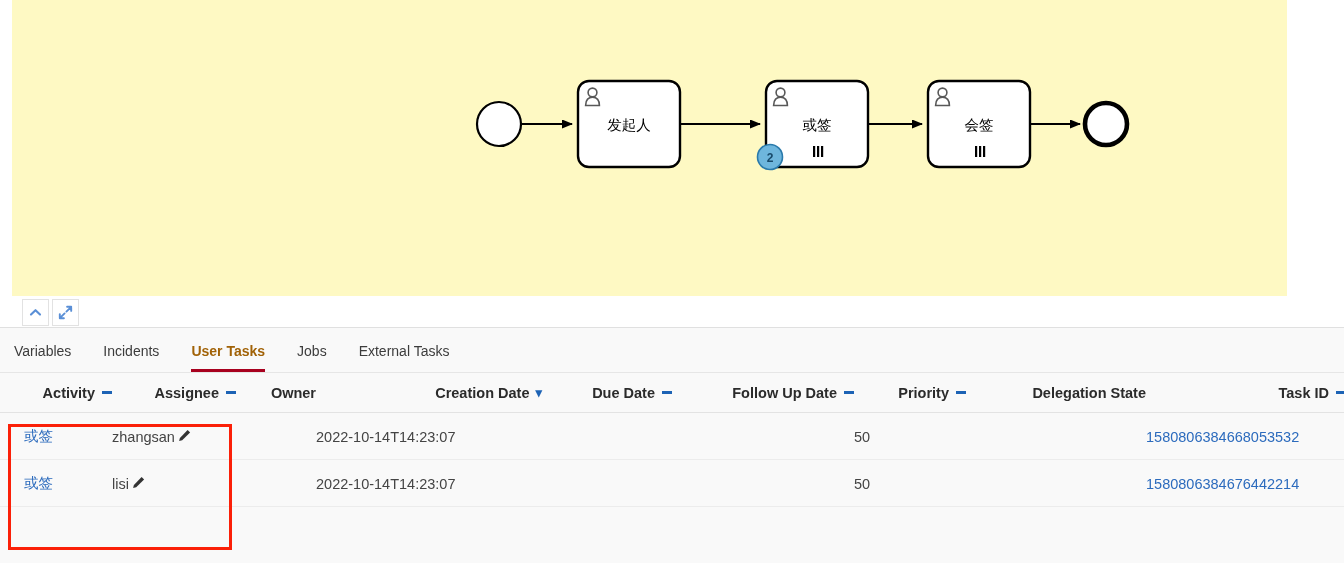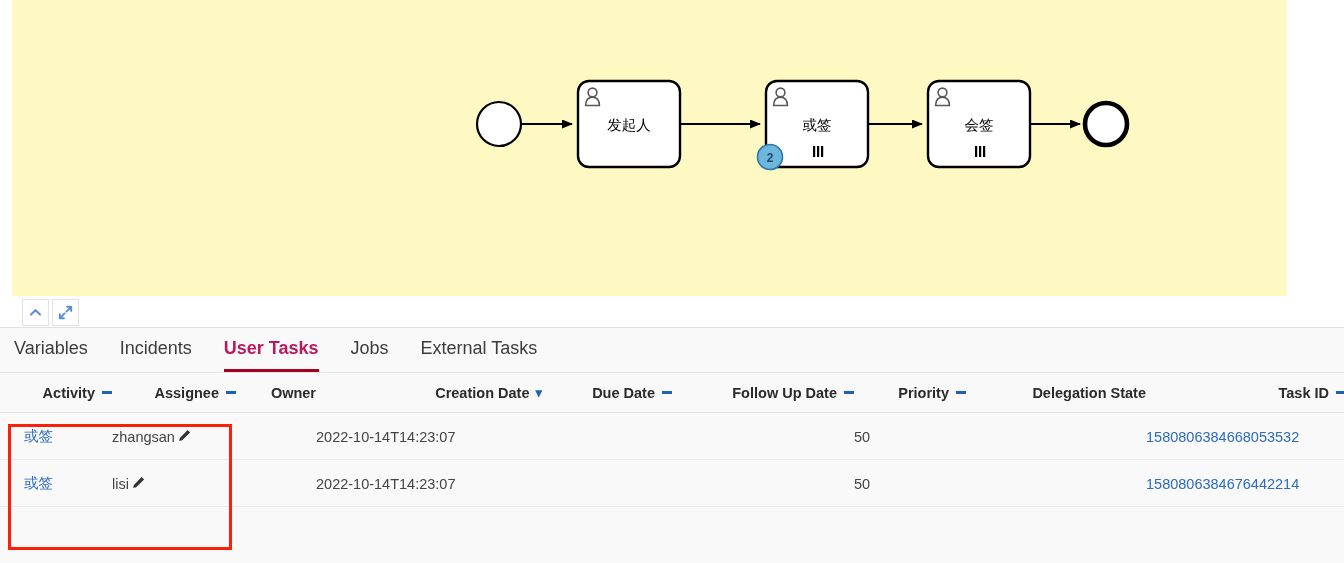--- a/index.html
+++ b/index.html
@@ -58,32 +58,32 @@
   
   #tab-bar {
     display: flex;
     align-items: flex-end;
     height: 45px;
     padding-left: 14px;
     border-bottom: 1px solid #e6e6e6;
     background: #f9f9f9;
   }
   .tab {
-    font-size: 18px;
+    font-size: 14px;
     color: #3c3c3c;
     padding: 0 0 10px 0;
     margin-right: 32px;
     cursor: pointer;
     border-bottom: 3px solid transparent;
     white-space: nowrap;
     line-height: 1.1;
   }
   .tab.active {
     font-weight: bold;
-    color: #be185d;
+    color: #a16207;
     border-bottom-color: #a8011f;
   }
 
   
   #tasks-table {
     width: 100%;
     border-collapse: collapse;
     background: #f9f9f9;
     table-layout: fixed;
   }

